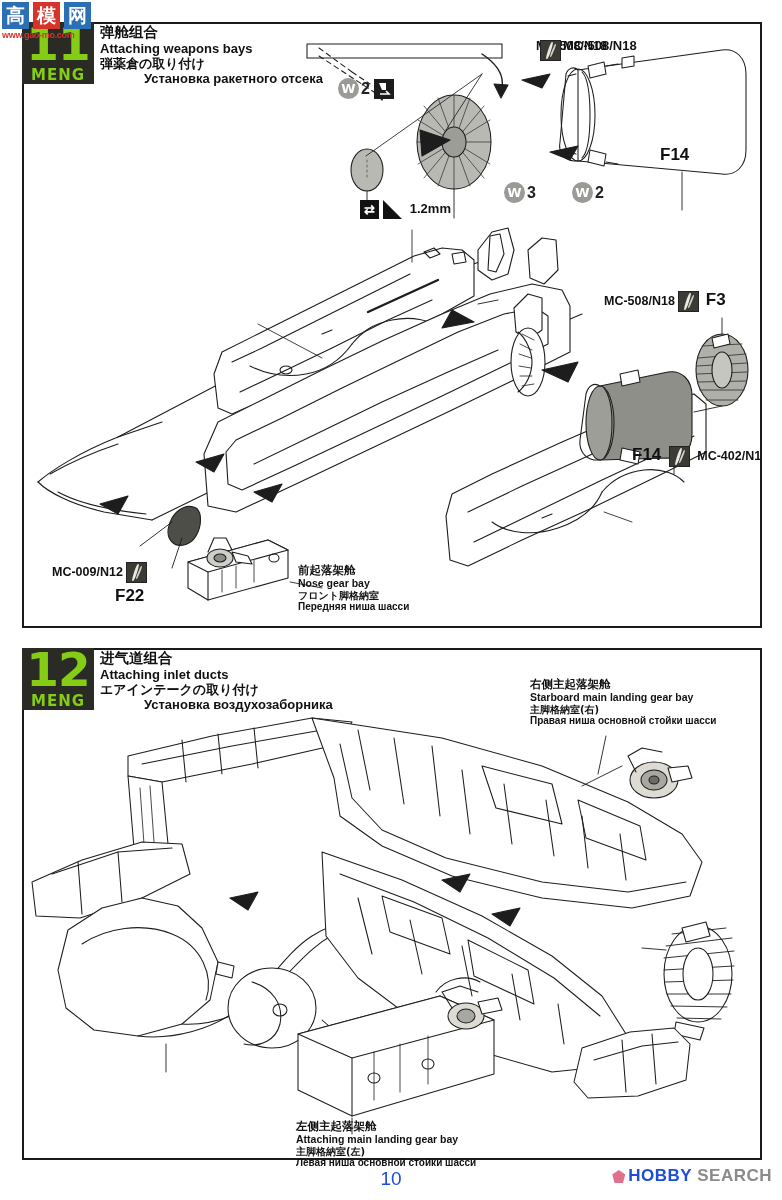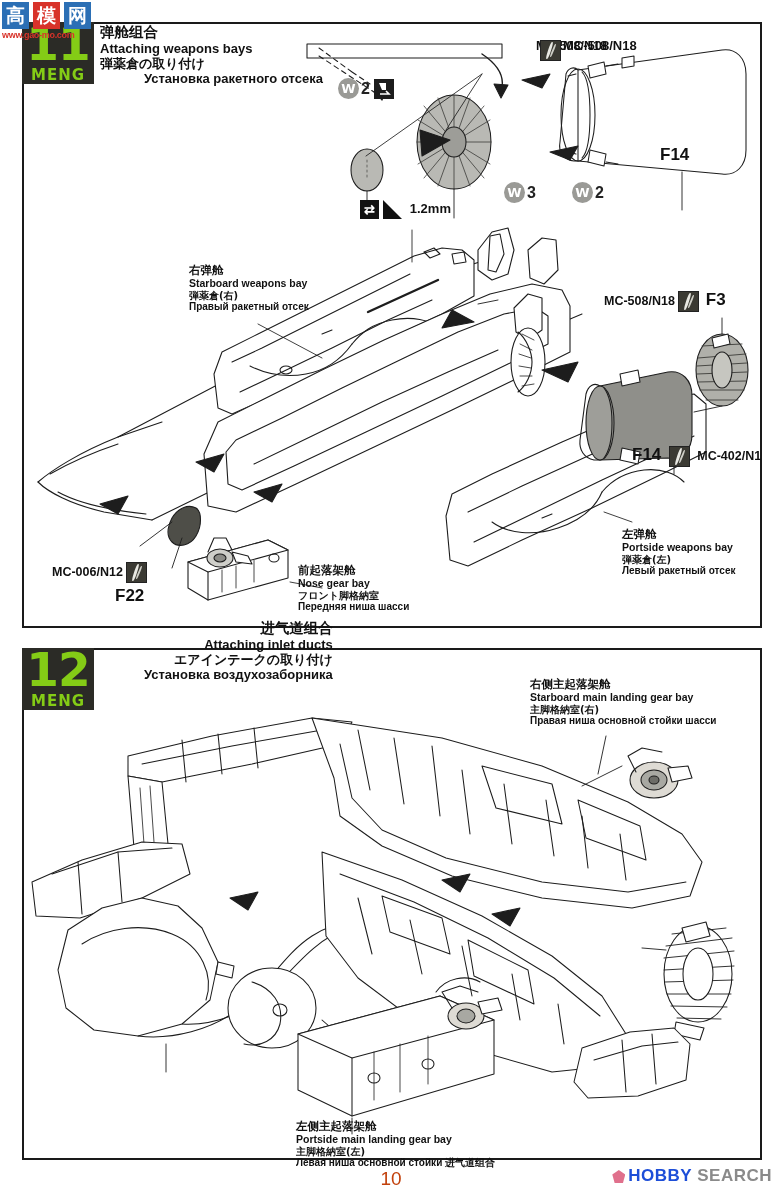--- a/index.html
+++ b/index.html
@@ -20,21 +20,21 @@
       font-family:"DejaVu Sans",sans-serif;}
   .badge .meng{position:absolute;left:0;right:0;bottom:2px;text-align:center;
       font-size:15px;font-weight:bold;letter-spacing:1px;line-height:14px;
       font-family:"DejaVu Sans",sans-serif;}
   #badge-11{left:22px;top:22px;}
   #badge-12{left:22px;top:648px;}
 
   
   .title-block{position:absolute;z-index:25;line-height:1.17;}
   #title-11{left:100px;top:24px;}
-  #title-12{left:100px;top:620px;text-align:right;}
+  #title-12{left:100px;top:650px;}
   .t-cn{font-size:14.5px;font-weight:bold;font-family:"DejaVu Sans",sans-serif;}
   .t-en{font-size:13px;font-weight:bold;}
   .t-jp{font-size:13px;font-weight:bold;font-family:"DejaVu Sans",sans-serif;}
   .t-ru{font-size:13px;font-weight:bold;margin-left:44px;}
 
   
   .callout{position:absolute;line-height:1.16;z-index:20;}
   .c-cn{font-size:11.5px;font-weight:bold;font-family:"DejaVu Sans",sans-serif;}
   .c-en{font-size:10.5px;font-weight:bold;}
   .c-jp{font-size:10px;font-weight:bold;font-family:"DejaVu Sans",sans-serif;}
@@ -68,21 +68,21 @@
       line-height:21px;text-align:center;vertical-align:middle;
       font-family:"DejaVu Sans",sans-serif;}
   .paint .n{font-size:16px;font-weight:bold;vertical-align:middle;
       margin-left:2px;color:#222;}
 
   
   .draw{position:absolute;z-index:10;}
 
   
   #page-num{position:absolute;left:0;right:0;top:1168px;text-align:center;
-      font-size:19px;color:#c2410c;}
+      font-size:19px;color:#1d4ed8;}
   #hobby{position:absolute;right:10px;top:1166px;white-space:nowrap;
       font-size:17px;font-weight:bold;letter-spacing:.5px;}
   #hobby .hs-mark{display:inline-block;width:13px;height:13px;background:#e0708c;
       vertical-align:middle;margin-right:3px;clip-path:polygon(50% 0,100% 35%,82% 100%,18% 100%,0 35%);}
   #hobby .hs-a{color:#1d4ed8;}
   #hobby .hs-b{color:#8a8a8a;}
 
   
   #watermark{position:absolute;left:2px;top:2px;width:96px;height:44px;z-index:60;}
   #watermark .wm-box{position:absolute;width:27px;height:27px;top:0;}
@@ -315,37 +315,25 @@
   <div class="ptxt" style="left:660px;top:145px;font-size:17px;">F14</div>
 
   <div class="ptxt" style="left:632px;top:445px;font-size:12.5px;">
     <span class="big" style="font-size:17px;margin-right:4px;">F14</span>
     <span class="glue-ico"></span>
     <span style="margin-left:4px;">MC-402/N1</span>
   </div>
 
   <div class="ptxt" style="left:115px;top:566px;font-size:17px;margin-top:20px;">F22</div>
   <div class="ptxt" style="left:52px;top:562px;font-size:12.5px;">
-    <span>MC-006/N12</span>
+    <span>MC-009/N12</span>
     <span class="glue-ico"></span>
   </div>
 
-  <div class="callout" style="left:189px;top:264px;">
-    <div class="c-cn">右弹舱</div>
-    <div class="c-en">Starboard weapons bay</div>
-    <div class="c-jp">弾薬倉(右)</div>
-    <div class="c-ru">Правый ракетный отсек</div>
-  </div>
-
-  <div class="callout" style="left:622px;top:528px;">
-    <div class="c-cn">左弹舱</div>
-    <div class="c-en">Portside weapons bay</div>
-    <div class="c-jp">弾薬倉(左)</div>
-    <div class="c-ru">Левый ракетный отсек</div>
-  </div>
+
 
   <div class="callout" style="left:298px;top:564px;">
     <div class="c-cn">前起落架舱</div>
     <div class="c-en">Nose gear bay</div>
     <div class="c-jp">フロント脚格納室</div>
     <div class="c-ru">Передняя ниша шасси</div>
   </div>
 
   <div class="panel" id="panel-12"></div>
 
@@ -460,23 +448,23 @@
   <div class="callout" style="left:530px;top:678px;">
     <div class="c-cn">右侧主起落架舱</div>
     <div class="c-en">Starboard main landing gear bay</div>
     <div class="c-jp">主脚格納室(右)</div>
     <div class="c-ru">Правая ниша основной стойки шасси</div>
   </div>
 
 
   <div class="callout" style="left:296px;top:1120px;">
     <div class="c-cn">左侧主起落架舱</div>
-    <div class="c-en">Portside main landing gear bay</div>
+    <div class="c-en">Attaching main landing gear bay</div>
     <div class="c-jp">主脚格納室(左)</div>
-    <div class="c-ru">Левая ниша основной стойки 进气道组合</div>
+    <div class="c-ru">Левая ниша основной стойки шасси</div>
   </div>
 
   <div id="page-num">10</div>
   <div id="hobby">
     <span class="hs-mark"></span><span class="hs-a">HOBBY</span><span class="hs-b" style="margin-left:5px;">SEARCH</span>
   </div>
 
   <div id="watermark">
     <div class="wm-box wb1">
       <div class="wm-ch">高</div>

